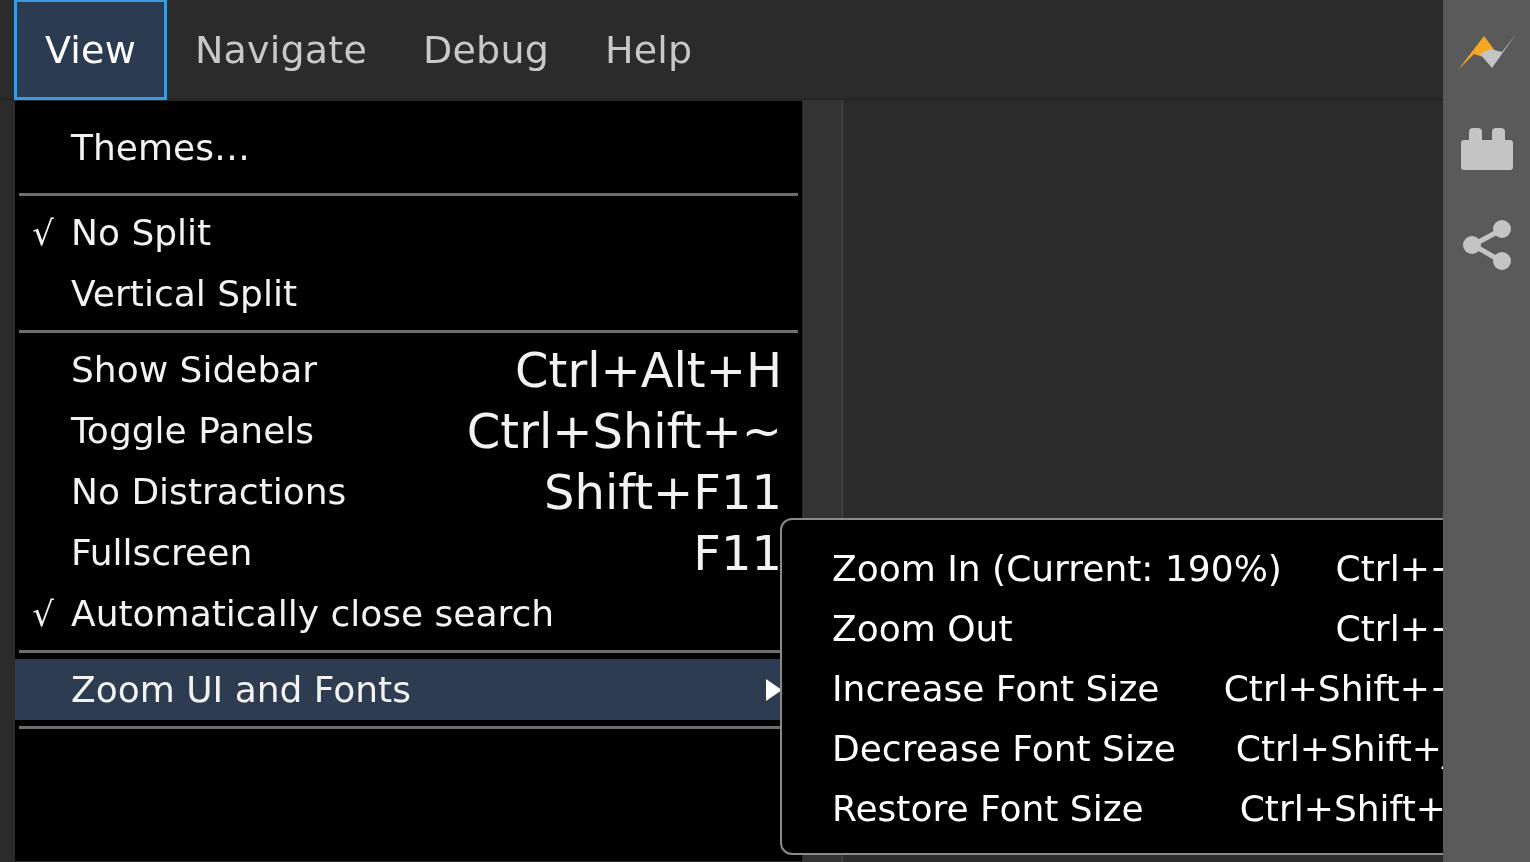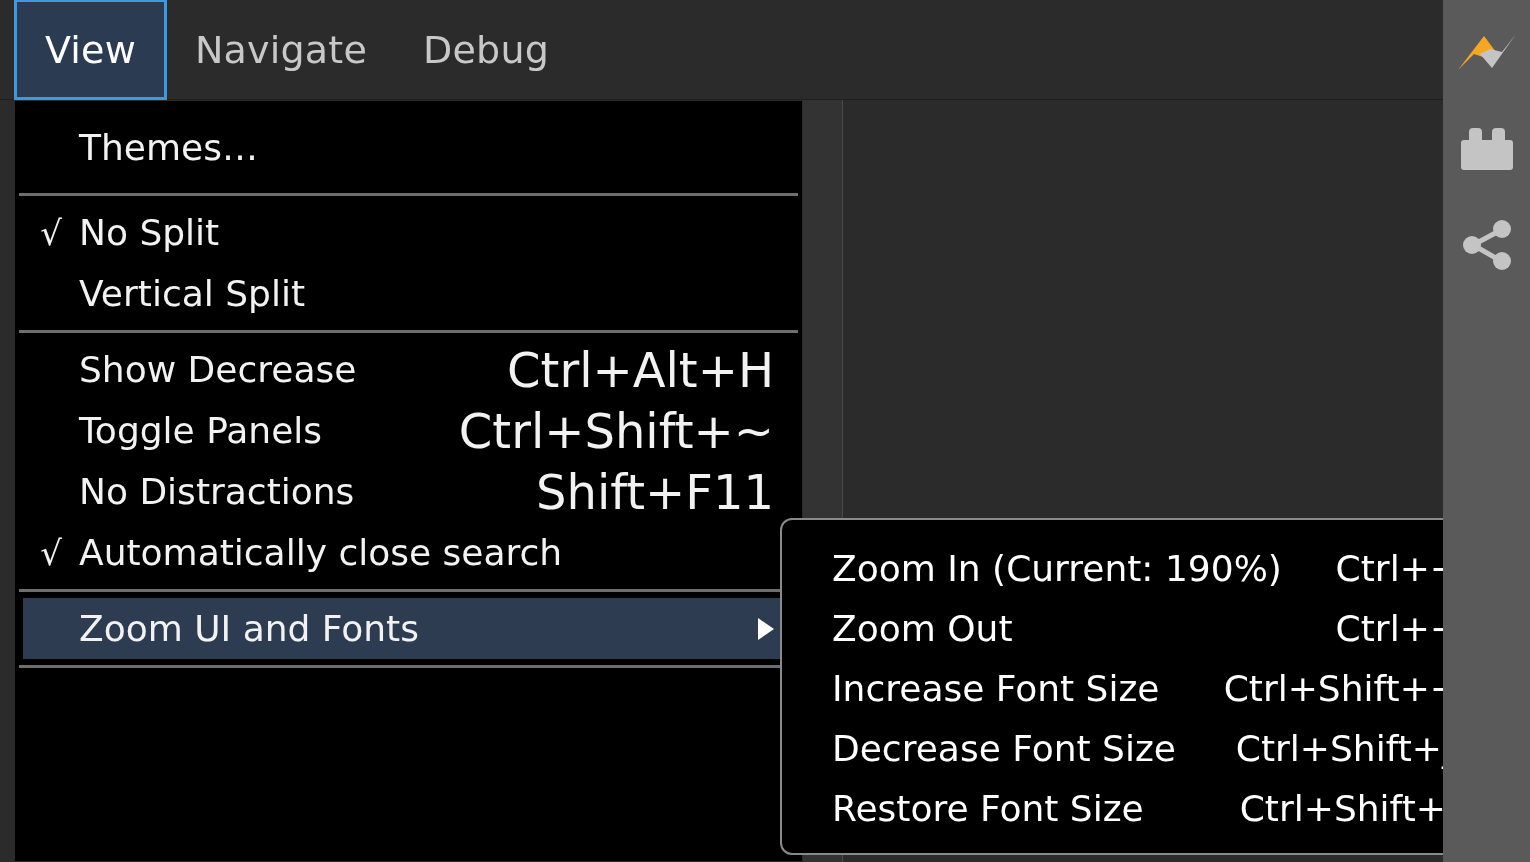--- a/index.html
+++ b/index.html
@@ -50,21 +50,21 @@
   
   .menu-panel {
     position:absolute;
     left:14px; top:100px;
     width:789px; height:762px;
     background:#000000;
     border:1px solid #2a2a2a;
     padding:0;
     z-index:20;
   }
-  .menu-section { padding:6px 8px; }
+  .menu-section { padding:6px 0; }
   .menu-sep {
     height:3px; background:#6e6e6e;
     margin:0 4px 0 4px;
   }
   .menu-row {
     position:relative;
     display:flex; align-items:center;
     height:61px;
     padding:0 20px 0 0;
     color:#f2f2f2;
@@ -145,20 +145,23 @@
   <div class="menubar">
     <div class="menubar-item active">
       <span>View</span>
     </div>
     <div class="menubar-item">
       <span>Navigate</span>
     </div>
     <div class="menubar-item">
       <span>Debug</span>
     </div>
+    <div class="menubar-item">
+      <span>Help</span>
+    </div>
   </div>
 
   <div class="menu-panel">
 
     <div class="menu-section">
       <div class="menu-row tall">
         <span class="check-col"></span>
         <span class="menu-label">Themes…</span>
       </div>
     </div>
@@ -174,32 +177,37 @@
         <span class="check-col"></span>
         <span class="menu-label">Vertical Split</span>
       </div>
     </div>
 
     <div class="menu-sep"></div>
 
     <div class="menu-section">
       <div class="menu-row">
         <span class="check-col"></span>
-        <span class="menu-label">Show Decrease</span>
+        <span class="menu-label">Show Sidebar</span>
         <span class="menu-accel">Ctrl+Alt+H</span>
       </div>
       <div class="menu-row">
         <span class="check-col"></span>
         <span class="menu-label">Toggle Panels</span>
         <span class="menu-accel">Ctrl+Shift+~</span>
       </div>
       <div class="menu-row">
         <span class="check-col"></span>
         <span class="menu-label">No Distractions</span>
         <span class="menu-accel">Shift+F11</span>
+      </div>
+      <div class="menu-row">
+        <span class="check-col"></span>
+        <span class="menu-label">Fullscreen</span>
+        <span class="menu-accel">F11</span>
       </div>
       <div class="menu-row">
         <span class="check-col">√</span>
         <span class="menu-label">Automatically close search</span>
         <span class="menu-accel"></span>
       </div>
     </div>
 
     <div class="menu-sep"></div>
 

